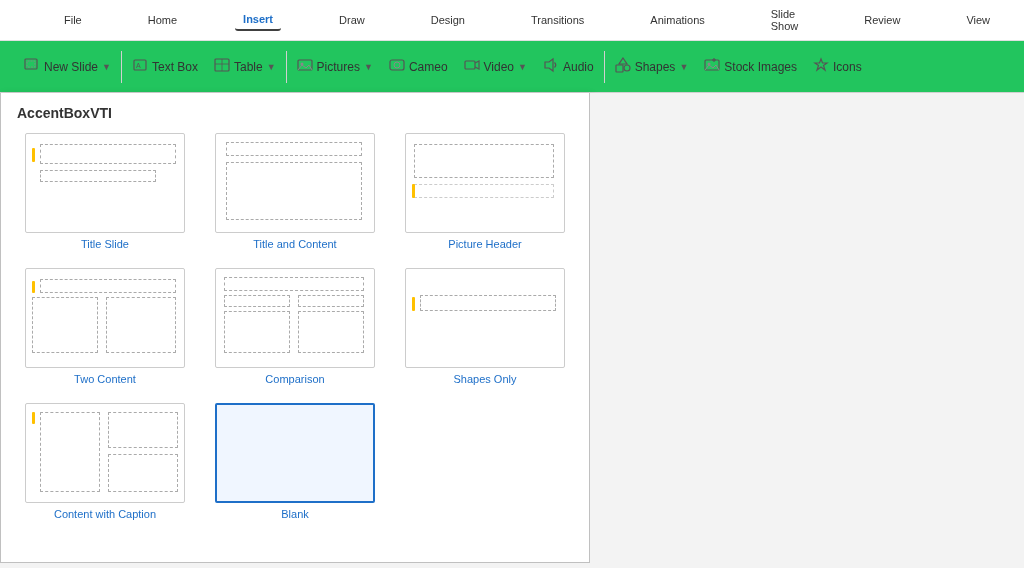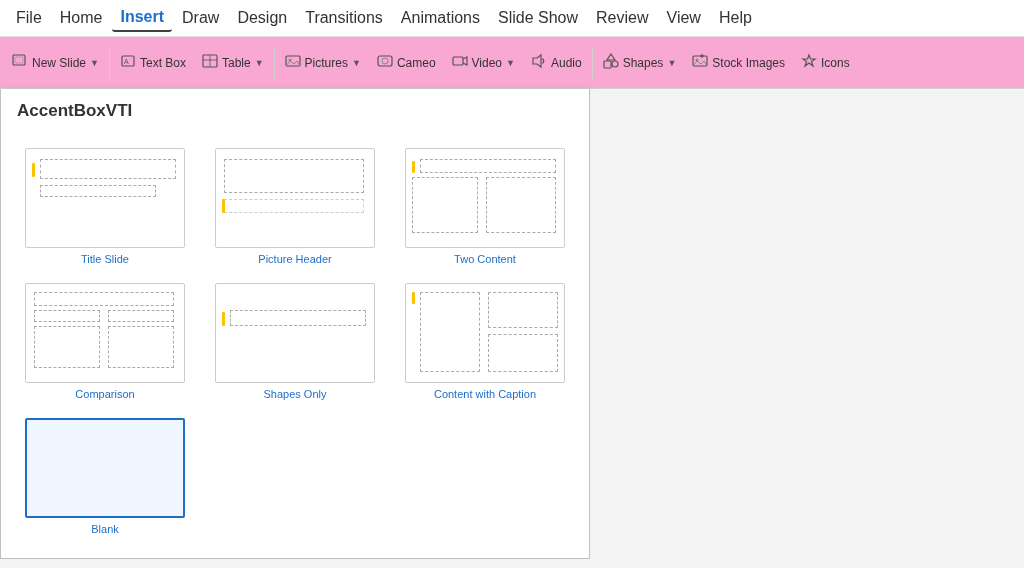--- a/index.html
+++ b/index.html
@@ -11,34 +11,35 @@
       display: flex;
       align-items: center;
       padding: 4px 8px;
       border-bottom: 1px solid #e0e0e0;
       gap: 2px;
     }
     .menu-item {
       padding: 4px 8px;
       cursor: pointer;
       border-radius: 3px;
-      font-size: 16px;
+      font-size: 11px;
       color: #333;
+      margin-left: 48px;
     }
     .menu-item.active {
       color: #1e6fc8;
       font-weight: bold;
       border-bottom: 2px solid #404040;
     }
 
     
     .ribbon {
-      background: #f9a8d4;
+      background: #22c55e;
       border-bottom: 1px solid #d0d0d0;
-      padding: 6px 4px;
+      padding: 6px 16px;
       display: flex;
       align-items: center;
       flex-wrap: wrap;
       gap: 0;
       min-height: 52px;
     }
     .ribbon-btn {
       display: flex;
       align-items: center;
       gap: 4px;
@@ -70,24 +71,24 @@
     .layout-panel {
       background: #fff;
       width: 590px;
       border: 1px solid #c0c0c0;
       border-top: none;
       padding: 12px 16px;
       overflow-y: auto;
       box-shadow: 2px 2px 8px rgba(0,0,0,0.15);
     }
     .panel-title {
-      font-size: 17px;
+      font-size: 14px;
       font-weight: 600;
       color: #333;
-      margin-bottom: 23px;
+      margin-bottom: 8px;
     }
     .layout-grid {
       display: grid;
       grid-template-columns: repeat(3, 1fr);
       gap: 10px 14px;
     }
     .layout-item {
       display: flex;
       flex-direction: column;
       align-items: center;
@@ -263,20 +264,27 @@
 
       <div class="layout-item">
         <div class="layout-thumb">
           <div class="yellow-bar" style="left:6px;top:14px;width:3px;height:14px;"></div>
           <div class="dashed-box" style="left:14px;top:10px;width:136px;height:20px;"></div>
           <div class="dashed-box" style="left:14px;top:36px;width:116px;height:12px;"></div>
         </div>
         <span class="layout-label">Title Slide</span>
       </div>
 
+      <div class="layout-item">
+        <div class="layout-thumb">
+          <div class="dashed-box" style="left:10px;top:8px;width:136px;height:14px;"></div>
+          <div class="dashed-box" style="left:10px;top:28px;width:136px;height:58px;"></div>
+        </div>
+        <span class="layout-label">Title and Content</span>
+      </div>
 
       <div class="layout-item">
         <div class="layout-thumb">
           <div class="dashed-box" style="left:8px;top:10px;width:140px;height:34px;"></div>
           <div class="dashed-box" style="left:8px;top:50px;width:140px;height:14px;border-color:#ccc;"></div>
           <div class="yellow-bar" style="left:6px;top:50px;width:3px;height:14px;"></div>
         </div>
         <span class="layout-label">Picture Header</span>
       </div>
 

